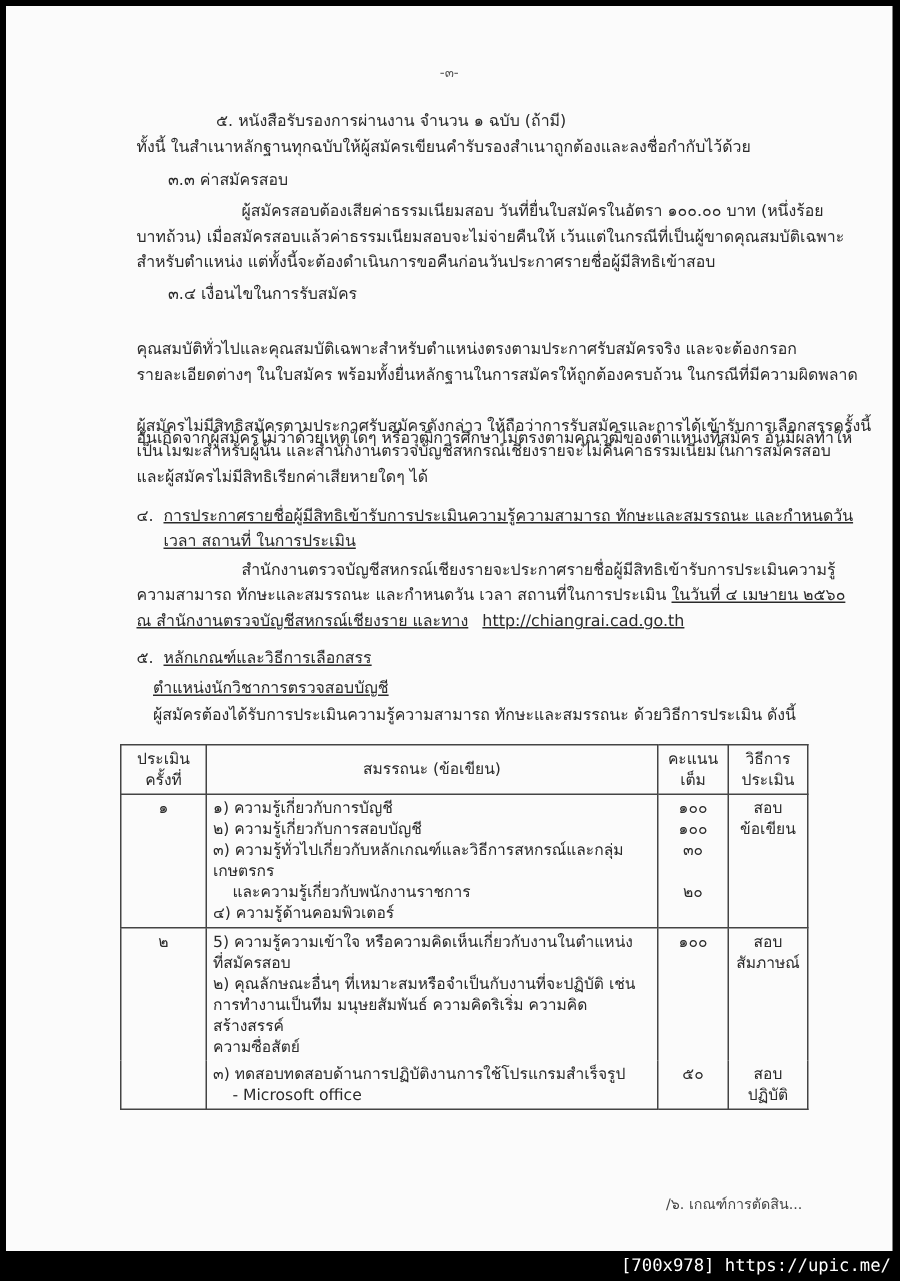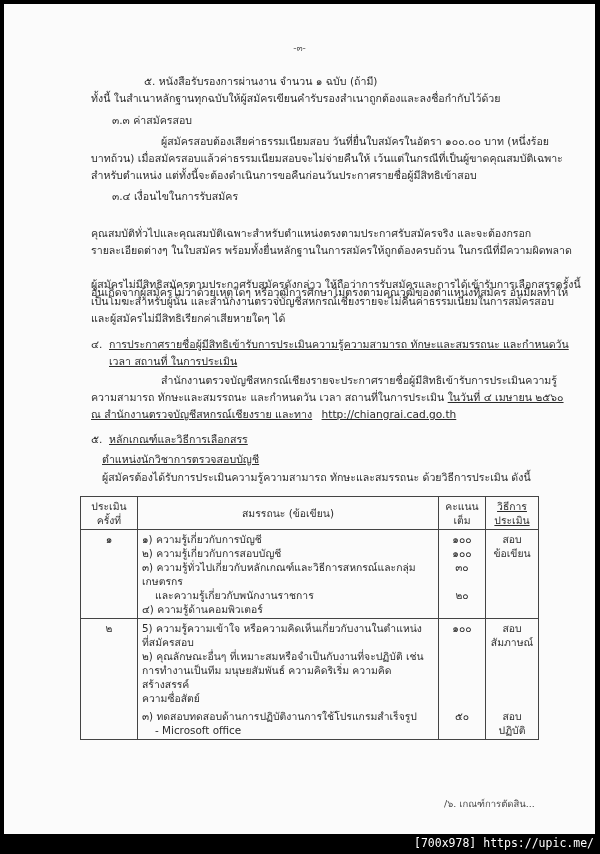--- a/index.html
+++ b/index.html
@@ -60,21 +60,21 @@
   <div class="t" style="left:98px;top:466px;">ผู้สมัครต้องได้รับการประเมินความรู้ความสามารถ ทักษะและสมรรถนะ ด้วยวิธีการประเมิน ดังนี้</div>
   <div class="t b u" style="left:98px;top:448px;">ตำแหน่งนักวิชาการตรวจสอบบัญชี</div>
 </div>
 
 <table class="grid">
   <tbody>
       <tr>
     <th style="width:48px;"><span>ประเมิน</span><br><span>ครั้งที่</span></th>
     <th>สมรรถนะ (ข้อเขียน)</th>
     <th style="width:38px;"><span>คะแนน</span><br><span>เต็ม</span></th>
-    <th style="width:44px;text-decoration:underline;"><span>วิธีการ</span><br><span>ประเมิน</span></th>
+    <th style="width:44px;"><span>วิธีการ</span><br><span>ประเมิน</span></th>
   </tr>
   <tr>
     <td class="c">๑</td>
     <td>
       <span style="display:block">๑) ความรู้เกี่ยวกับการบัญชี</span>
       <span style="display:block">๒) ความรู้เกี่ยวกับการสอบบัญชี</span>
       <span style="display:block">๓) ความรู้ทั่วไปเกี่ยวกับหลักเกณฑ์และวิธีการสหกรณ์และกลุ่มเกษตรกร</span>
       <span class="indent">และความรู้เกี่ยวกับพนักงานราชการ</span>
       <span style="display:block">๔) ความรู้ด้านคอมพิวเตอร์</span>
     </td>

